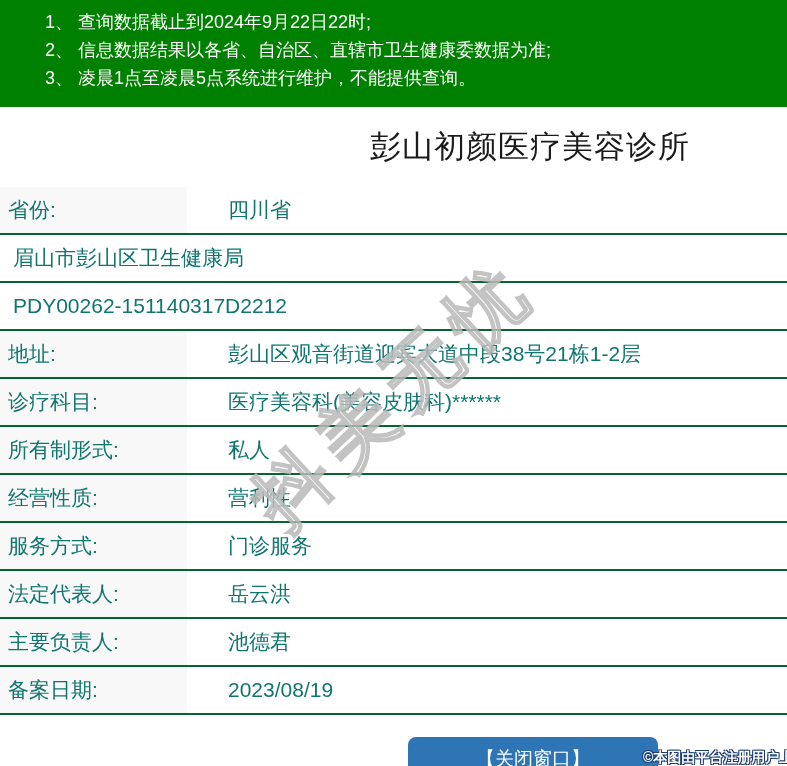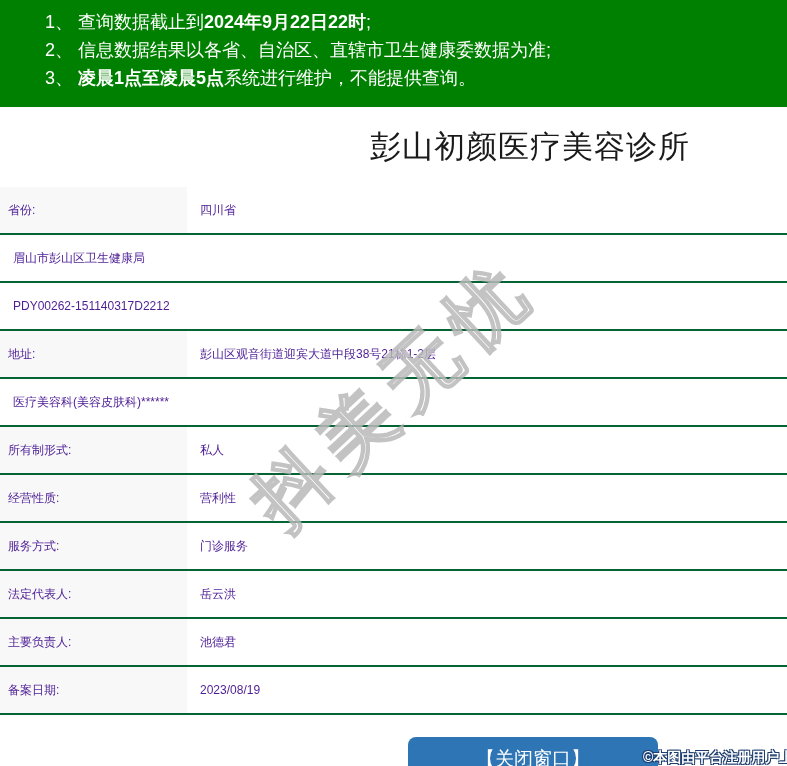--- a/index.html
+++ b/index.html
@@ -10,35 +10,35 @@
   }
 
   
   .banner {
     background:#008000; color:#ffffff;
     padding:8px 10px 15px 45px;
     font-size:18px;
   }
   .notice { display:flex; line-height:28px; }
   .notice .num { width:33px; flex:none; }
-  .notice .seg-bold { font-weight:bold; }
+  .notice .seg-bold { font-weight:normal; }
 
   
   .page-title {
     position:absolute; top:126px; left:0; width:1060px;
     text-align:center; font-size:31px; color:#1a1a1a;
     font-weight:400; letter-spacing:1px;
   }
 
   
   .info-table { position:absolute; top:187px; left:0; width:787px; }
   .row {
     display:flex; height:46px; align-items:stretch;
     border-bottom:2px solid #066333;
-    font-size:12px; color:#4c1d95;
+    font-size:21px; color:#0f766e;gap:28px;
   }
   .row .label {
     width:179px; padding-left:8px; background:#f8f8f8;
     display:flex; align-items:center; flex:none;
   }
   .row .value {
     padding-left:13px; display:flex; align-items:center; flex:1;
     background:#ffffff;
     text-align:right;
   }
@@ -97,20 +97,21 @@
       <div class="value">眉山市彭山区卫生健康局</div>
     </div>
     <div class="row">
       <div class="value">PDY00262-151140317D2212</div>
     </div>
     <div class="row">
       <div class="label">地址:</div>
       <div class="value">彭山区观音街道迎宾大道中段38号21栋1-2层</div>
     </div>
     <div class="row">
+      <div class="label">诊疗科目:</div>
       <div class="value">医疗美容科(美容皮肤科)******</div>
     </div>
     <div class="row">
       <div class="label">所有制形式:</div>
       <div class="value">私人</div>
     </div>
     <div class="row">
       <div class="label">经营性质:</div>
       <div class="value">营利性</div>
     </div>

